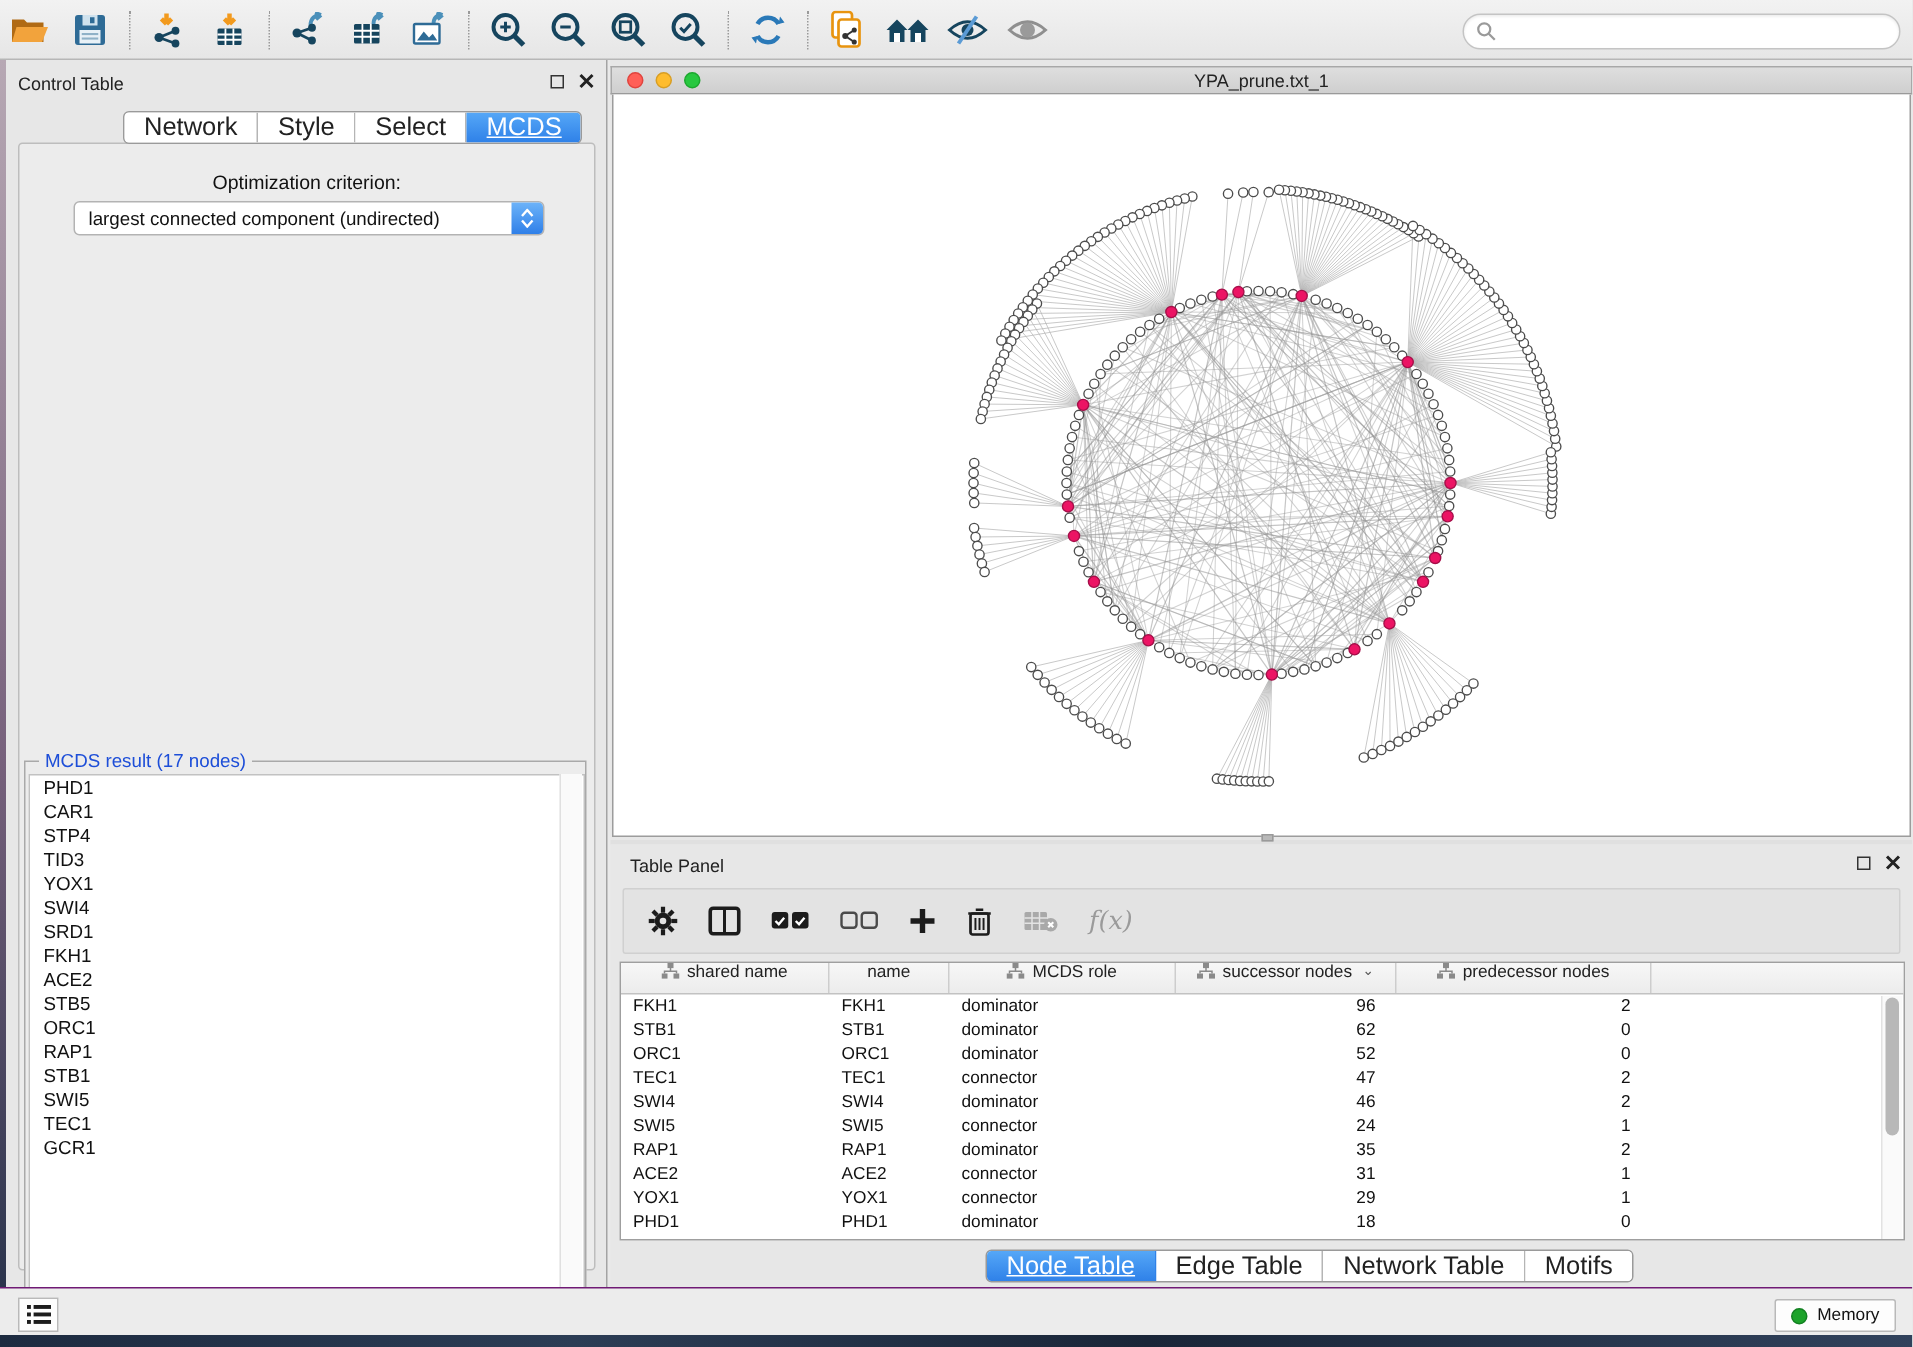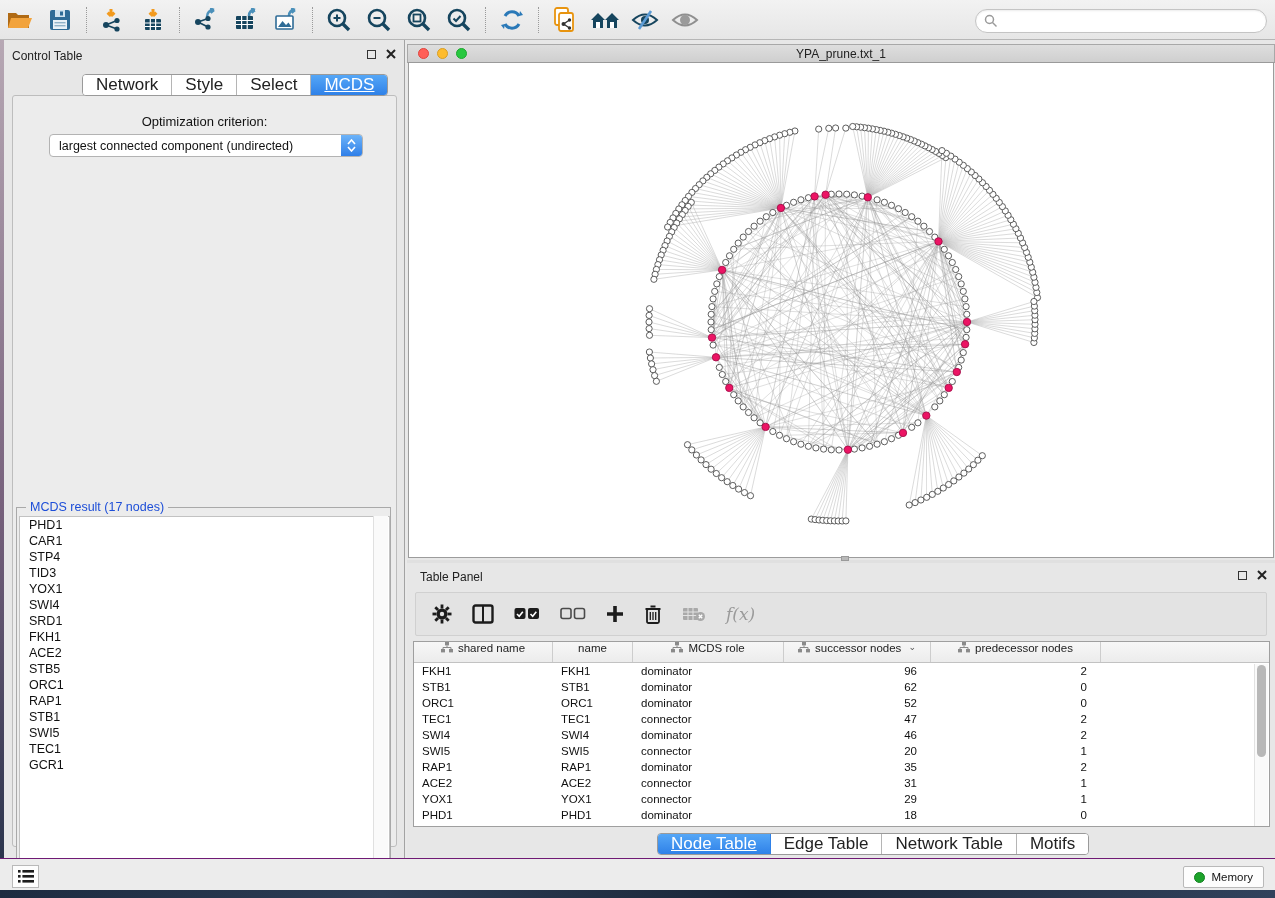--- a/index.html
+++ b/index.html
@@ -1180,21 +1180,21 @@
             <div class="tbl-cell left" style="width: 80px;">SWI4</div>
             <div class="tbl-cell left" style="width: 151px;">dominator</div>
             <div class="tbl-cell right" style="width: 147px;">46</div>
             <div class="tbl-cell right" style="width: 170px;">2</div>
             <div class="tbl-cell left" style="width: 168px;"></div>
           </div>
           <div class="tbl-row">
             <div class="tbl-cell left" style="width: 139px;">SWI5</div>
             <div class="tbl-cell left" style="width: 80px;">SWI5</div>
             <div class="tbl-cell left" style="width: 151px;">connector</div>
-            <div class="tbl-cell right" style="width: 147px;">20</div>
+            <div class="tbl-cell right" style="width: 147px;">24</div>
             <div class="tbl-cell right" style="width: 170px;">1</div>
             <div class="tbl-cell left" style="width: 168px;"></div>
           </div>
           <div class="tbl-row">
             <div class="tbl-cell left" style="width: 139px;">RAP1</div>
             <div class="tbl-cell left" style="width: 80px;">RAP1</div>
             <div class="tbl-cell left" style="width: 151px;">dominator</div>
             <div class="tbl-cell right" style="width: 147px;">35</div>
             <div class="tbl-cell right" style="width: 170px;">2</div>
             <div class="tbl-cell left" style="width: 168px;"></div>

